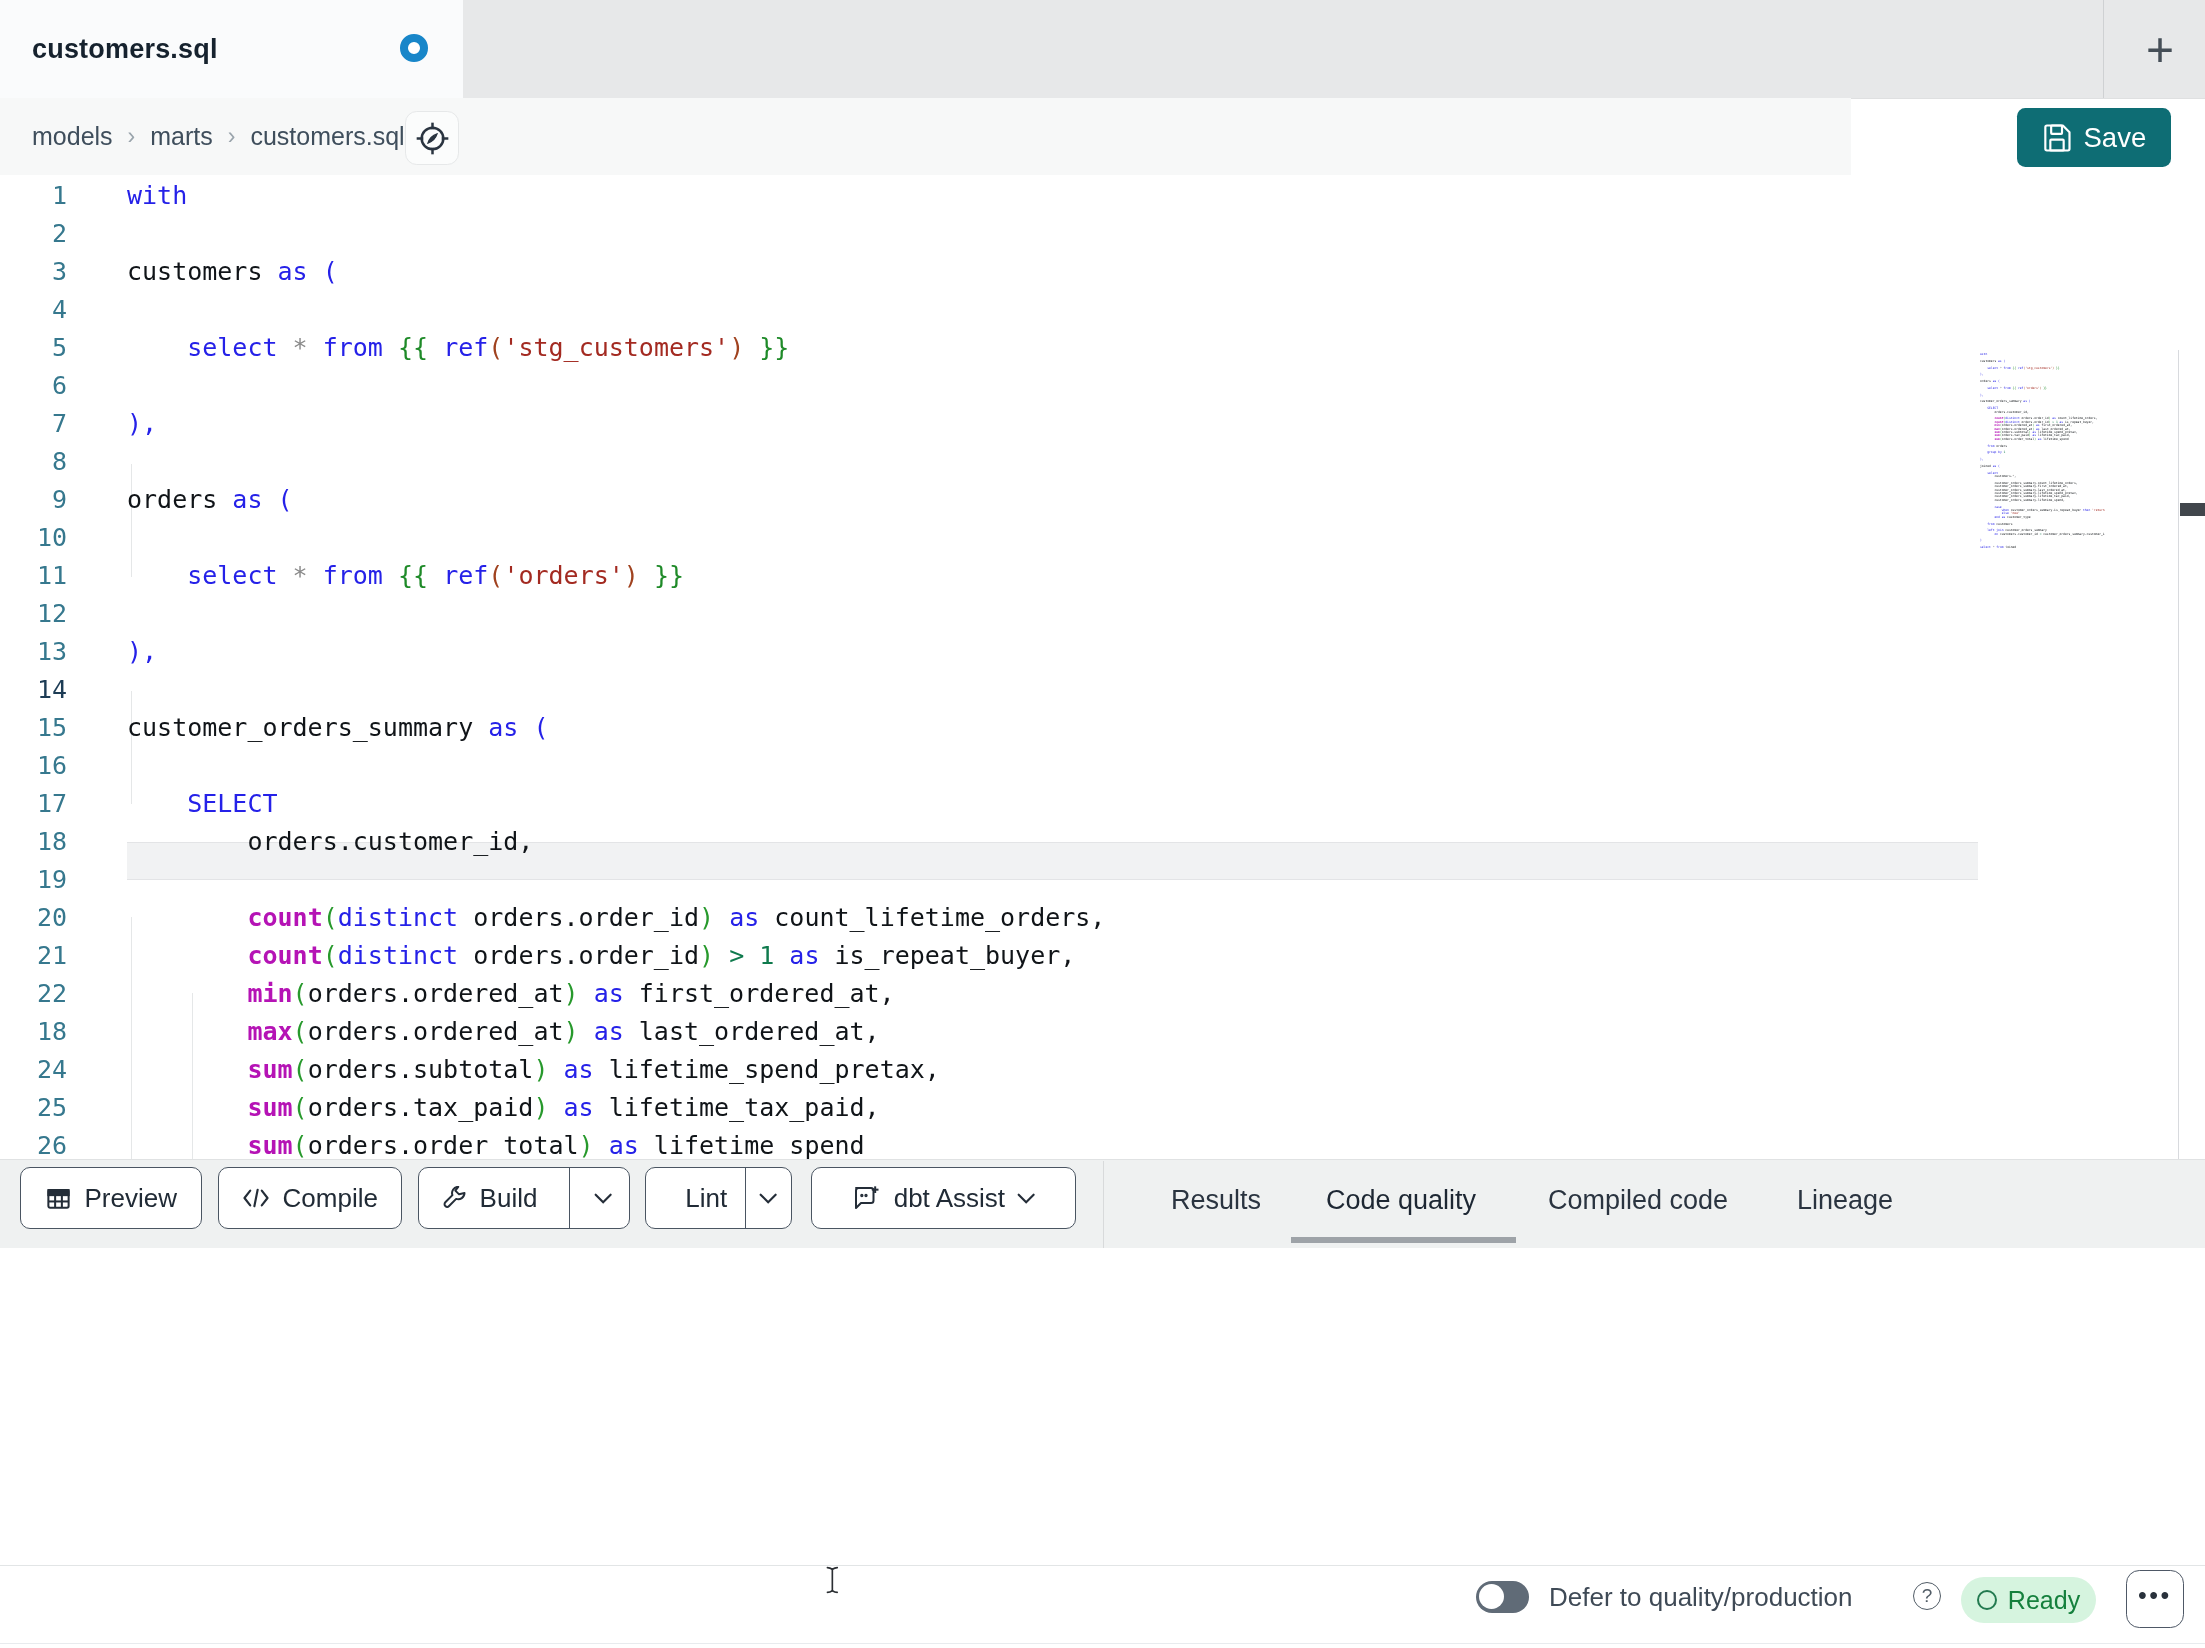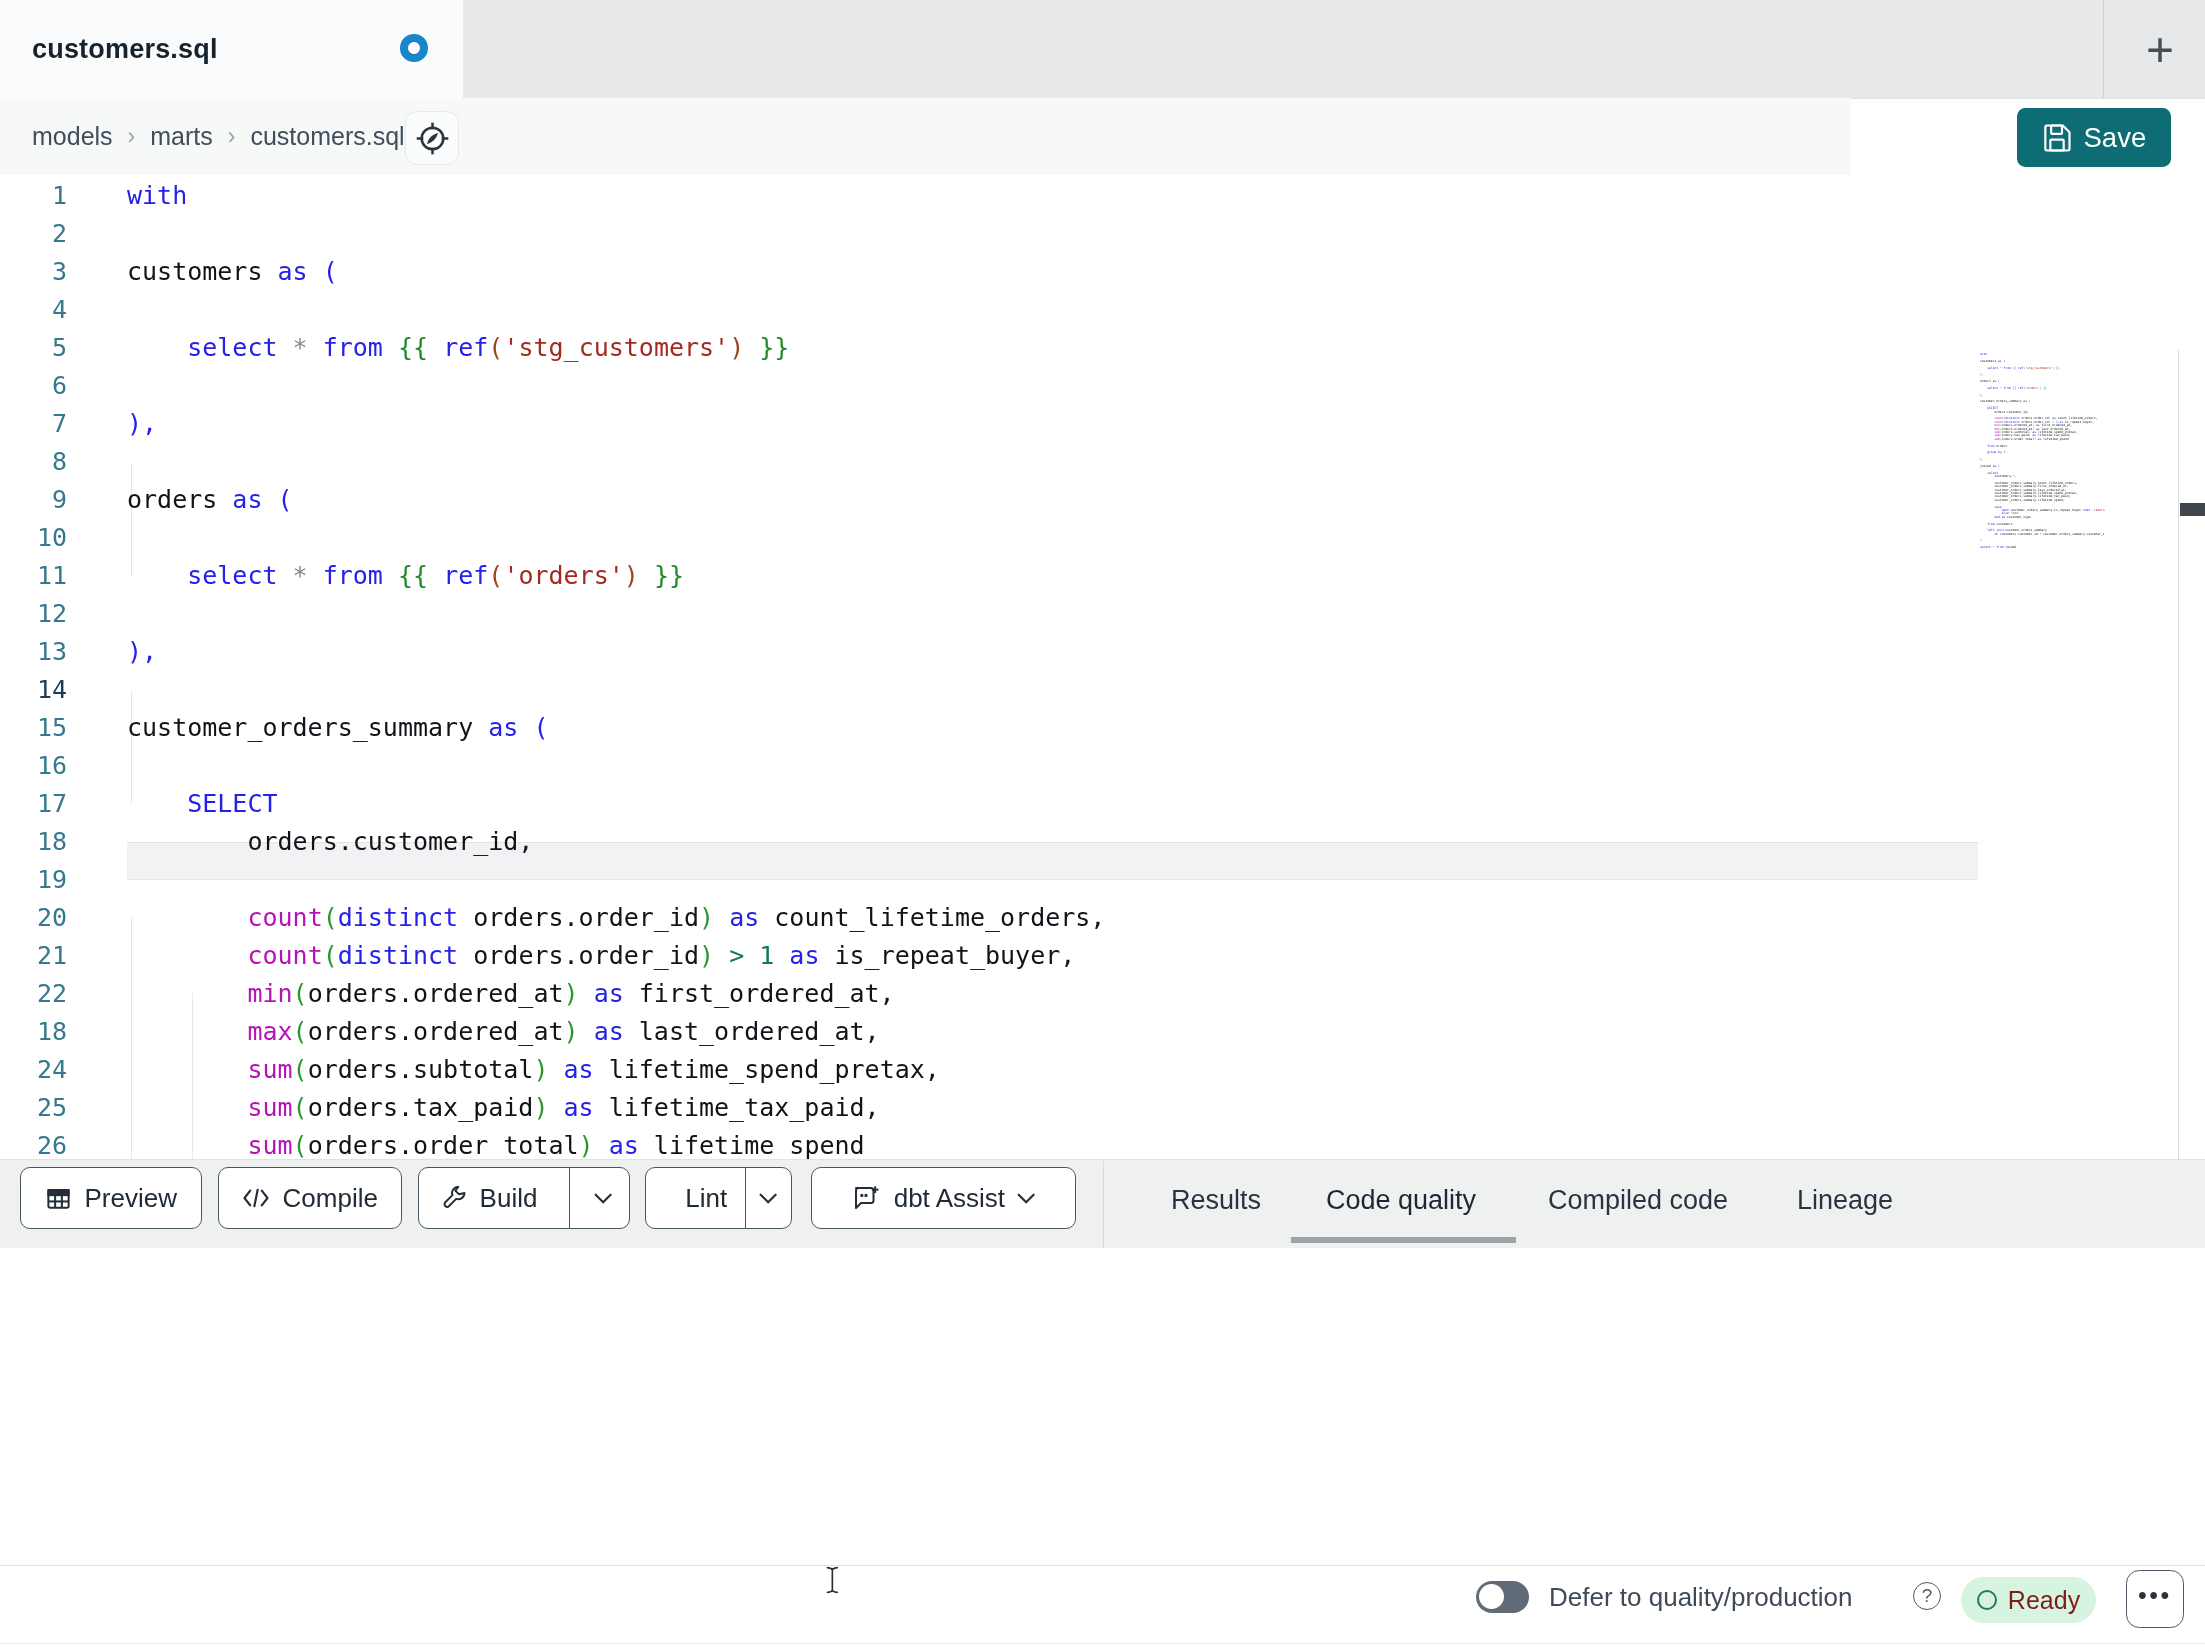--- a/index.html
+++ b/index.html
@@ -34,21 +34,21 @@
           font-family:"DejaVu Sans Mono",monospace;font-size:25px;color:#36788e;}
   #gutter .ln{height:38px;line-height:38px;}
   #gutter .ln.active{color:#1d3c55;}
   #code-area{position:absolute;left:127px;top:1.7px;right:27.5px;
              font-family:"DejaVu Sans Mono",monospace;font-size:25px;}
   #code-area .cline{height:38px;line-height:38px;white-space:pre;}
   #line-highlight{left:127px;top:667px;width:1851px;height:38px;background:#f1f2f3;
                   border-top:0.8px solid #e3e4e6;border-bottom:0.8px solid #e3e4e6;box-sizing:border-box;}
   .iguide{position:absolute;width:0.8px;background:#e5e7e8;}
   
-  .tk-k{color:#2521e8;} .tk-t{color:#101418;} .tk-f{color:#b513b5;} .tk-s{color:#a32a21;}
+  .tk-k{color:#2521e8;} .tk-t{color:#101418;} .tk-f{color:#b513b5;font-weight:bold;} .tk-s{color:#a32a21;}
   .tk-j{color:#1e8a28;} .tk-g{color:#27992c;} .tk-rp{color:#a0421f;} .tk-n{color:#0f7a4d;} .tk-o{color:#8a8a8a;}
 
   
   #minimap{left:1980px;top:178px;width:125px;height:195px;overflow:hidden;
            font-family:"DejaVu Sans Mono",monospace;font-size:3px;}
   #minimap .cline{height:3.4px;line-height:3.4px;white-space:pre;}
   #scroll-track{left:2178px;top:175px;width:0.8px;height:984px;background:#d8dade;}
   #scroll-thumb{left:2180px;top:328px;width:25px;height:13.3px;background:#41464c;}
 
   
@@ -73,21 +73,21 @@
   #statusbar{left:0;top:1565px;width:2205px;height:79px;background:#fff;border-top:0.8px solid #e2e5e6;
              border-bottom:0.8px solid #e8ebee;box-sizing:border-box;}
   #toggle{left:1476px;top:1581px;width:53px;height:32px;background:#606b77;border-radius:16px;cursor:pointer;}
   #toggle .knob{position:absolute;left:3.3px;top:3.3px;width:25px;height:25px;background:#fff;border-radius:50%;}
   #defer-label{left:1549px;top:1582px;font-size:26px;color:#3f4a56;}
   #help-icon{left:1913px;top:1582px;width:28px;height:28px;border:1.7px solid #515c66;border-radius:50%;
              display:flex;align-items:center;justify-content:center;font-size:19px;color:#515c66;box-sizing:border-box;}
   #ready-badge{left:1961px;top:1577px;width:135px;height:46px;background:#d6f4df;border-radius:23px;
                display:flex;align-items:center;justify-content:center;gap:11px;}
   #ready-badge .ring{width:20px;height:20px;border:2.5px solid #237a50;border-radius:50%;box-sizing:border-box;}
-  #ready-badge .txt{font-size:25px;color:#7f1d1d;}
+  #ready-badge .txt{font-size:25px;color:#15803d;}
   #more-btn{left:2126px;top:1570px;width:58px;height:58px;background:#fff;border:1.7px solid #4e5866;border-radius:13.3px;
             display:flex;align-items:center;justify-content:center;box-sizing:border-box;cursor:pointer;}
   #more-btn .dots{font-size:25px;letter-spacing:2.5px;color:#2a323c;line-height:0;padding-bottom:8.3px;}
   #ibeam{left:824px;top:1566px;}
   svg{display:block;}
 </style>
 </head>
 <body>
 
 <div id="app">

